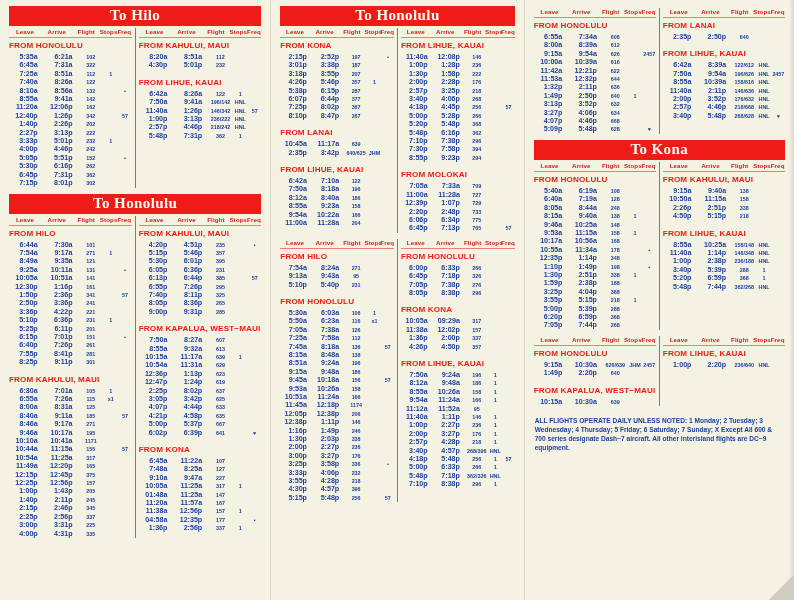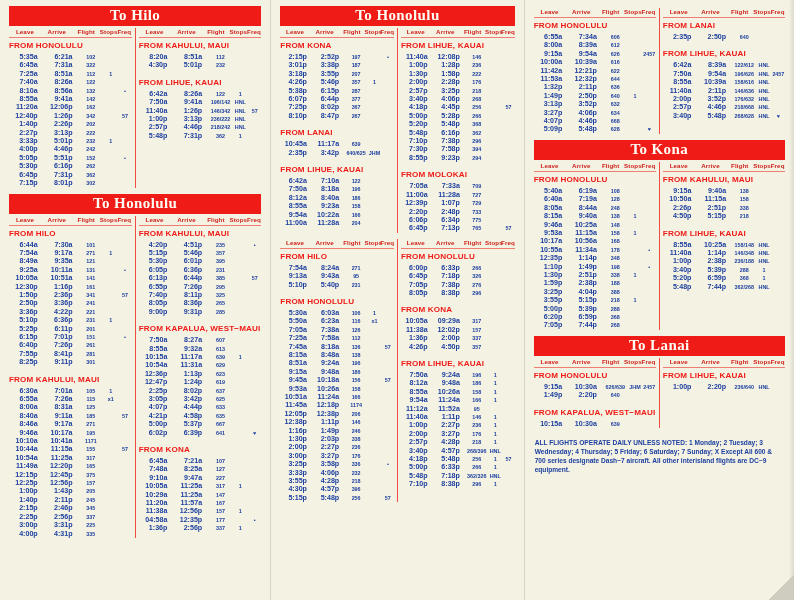--- a/index.html
+++ b/index.html
@@ -698,21 +698,21 @@
               <div class="c-leave">6:02p</div>
               <div class="c-arrive">6:39p</div>
               <div class="c-flight">641</div>
               <div class="c-stops"></div>
               <div class="c-freq">♥</div>
             </div>
             <div class="spacer"></div>
             <div class="origin">FROM KONA</div>
             <div class="row">
               <div class="c-leave">6:45a</div>
-              <div class="c-arrive">7:21a</div>
+              <div class="c-arrive">11:22a</div>
               <div class="c-flight">107</div>
               <div class="c-stops"></div>
               <div class="c-freq"></div>
             </div>
             <div class="row">
               <div class="c-leave">7:48a</div>
               <div class="c-arrive">8:25a</div>
               <div class="c-flight">127</div>
               <div class="c-stops"></div>
               <div class="c-freq"></div>
@@ -725,21 +725,21 @@
               <div class="c-freq"></div>
             </div>
             <div class="row">
               <div class="c-leave">10:05a</div>
               <div class="c-arrive">11:25a</div>
               <div class="c-flight">317</div>
               <div class="c-stops">1</div>
               <div class="c-freq"></div>
             </div>
             <div class="row">
-              <div class="c-leave">10:29a</div>
+              <div class="c-leave">01:48a</div>
               <div class="c-arrive">11:25a</div>
               <div class="c-flight">147</div>
               <div class="c-stops"></div>
               <div class="c-freq"></div>
             </div>
             <div class="row">
               <div class="c-leave">11:20a</div>
               <div class="c-arrive">11:57a</div>
               <div class="c-flight">167</div>
               <div class="c-stops"></div>
@@ -1795,21 +1795,20 @@
               <div class="c-leave">5:48p</div>
               <div class="c-arrive">7:44p</div>
               <div class="c-flight">362/268</div>
               <div class="c-stops">HNL</div>
               <div class="c-freq"></div>
             </div>
           </div>
         </div>
       </div>
       <div class="sect">
-        <div class="banner">To Lanai</div>
         <div class="cols">
           <div class="col left">
             <div class="hdrow">
               <div class="c-leave">Leave</div>
               <div class="c-arrive">Arrive</div>
               <div class="c-flight">Flight</div>
               <div class="c-stops">Stops</div>
               <div class="c-freq">Freq</div>
             </div>
             <div class="origin">FROM HONOLULU</div>

